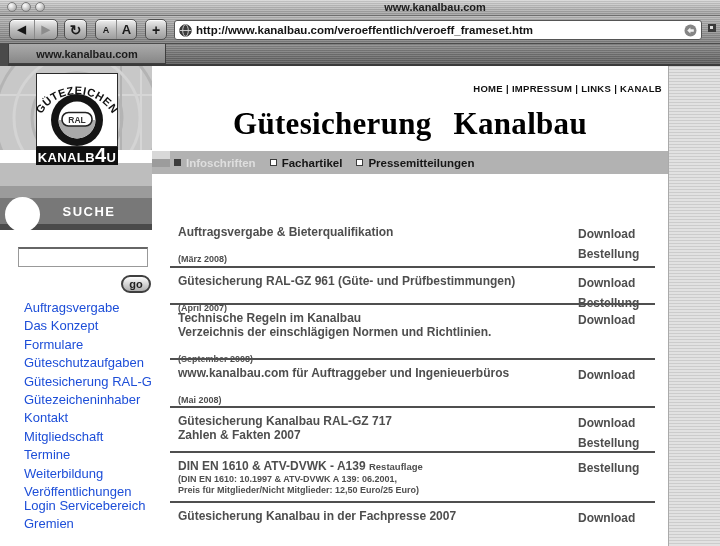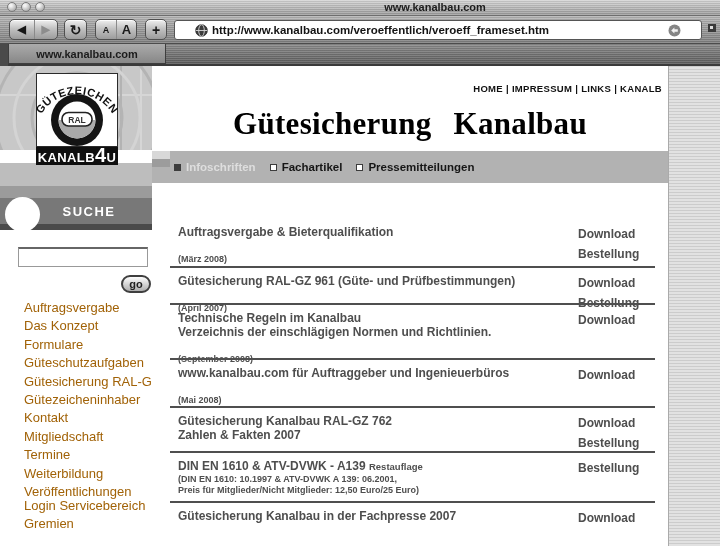--- a/index.html
+++ b/index.html
@@ -40,21 +40,21 @@
   .back-fwd .seg{ width:50%; font-size:11px; }
   .glyph-back{ color:#161616; } .glyph-fwd{ color:#8d8d8d; }
   .reload{ left:64px; width:23px; font-size:14px; }
   .fonts{ left:95px; width:42px; padding:0; }
   .fonts .seg{ width:50%; }
   .font-s{ font-size:9px; } .font-l{ font-size:13px; }
   .addbtn{ left:145px; width:22px; font-size:14px; }
   .urlfield{
     position:absolute; left:174px; top:4px; width:528px; height:20px;
     background:#fff; border:1px solid #555; border-radius:3px;
-    display:flex; align-items:center; gap:4px; padding:0 20px;
+    display:flex; align-items:center; gap:4px; padding:0 4px;
   }
   .url-text{ flex:1 1 auto; border:none; outline:none; background:transparent;
              font-family:"Liberation Sans", sans-serif; font-size:11.5px; font-weight:bold; color:#141414; }
   .edge-dot{ position:absolute; left:708px; top:8px; width:8px; height:8px; background:#3a3a3a; }
   .edge-dot::after{ content:""; position:absolute; left:2px; top:2px; width:3px; height:3px; background:#ddd; }
 
   .tabrow{
     position:absolute; left:0; top:44px; width:720px; height:22px;
     background:repeating-linear-gradient(0deg, rgba(255,255,255,.10) 0 1px, rgba(0,0,0,.10) 1px 2px),
                linear-gradient(#8f8f8f,#5f5f5f);
@@ -90,32 +90,32 @@
                  background:#fff; border:1px solid #999; border-top:2px solid #666;
                  font-size:12px; padding:0 3px; outline:none; }
   .go-btn{ position:absolute; left:121px; top:209px; width:30px; height:18px;
            border:2px solid #3f3f3f; border-radius:9px;
            background:linear-gradient(#fdfdfd,#aeaeae);
            font-size:11px; font-weight:bold; color:#222; line-height:13px; text-align:center;
            font-family:"Liberation Sans", sans-serif; }
   .sb-nav{ position:absolute; left:24px; top:232px; list-style:none; white-space:nowrap; }
   .sb-nav2{ position:absolute; left:24px; top:430px; list-style:none; white-space:nowrap; }
   .sb-nav li, .sb-nav2 li{ line-height:17.4px; }
-  .sb-nav a, .sb-nav2 a{ font-size:13px; color:#a16207; text-decoration:none; }
+  .sb-nav a, .sb-nav2 a{ font-size:13px; color:#1d4ed8; text-decoration:none; }
 
   
   .content{ position:absolute; left:152px; top:0; width:516px; height:480px; background:#fff; }
   .topnav{ position:absolute; top:17px; right:6px; font-size:9.5px; font-weight:bold;
            color:#101010; letter-spacing:.3px; }
   .topnav a{ color:#101010; text-decoration:none; }
   .topnav .sep{ margin:0 3px; }
   .page-title{ position:absolute; top:40px; left:0; right:0; text-align:center;
                font-family:"Liberation Serif", serif; font-weight:bold; font-size:31px;
                color:#000; word-spacing:14px; letter-spacing:.3px; }
-  .tabbar{ position:absolute; top:85px; left:0; right:0; height:32px; background:#b2b2b2;
+  .tabbar{ position:absolute; top:85px; left:0; right:0; height:23px; background:#b2b2b2;
            display:flex; align-items:center; padding-left:22px; gap:14px; }
   .tabbar-lead{ position:absolute; left:0; top:0; width:18px; height:16px;
                 background:linear-gradient(#d8d8d8 0 50%, #9c9c9c 50% 100%); }
   .ptab{ display:flex; align-items:center; gap:5px; font-size:11.5px; font-weight:bold; color:#161616;
          text-decoration:none; }
   .ptab .bullet{ width:7px; height:7px; background:#fff; border:1.5px solid #3c3c3c; display:inline-block; }
   .ptab.active{ color:#dedede; }
   .ptab.active .bullet{ background:#3c3c3c; border-color:#3c3c3c; }
 
   .rows{ position:absolute; top:153px; left:0; right:0; }
@@ -295,21 +295,21 @@
 
       <div class="row r4">
         <div class="row-title">www.kanalbau.com für Auftraggeber und Ingenieuerbüros</div>
         <div class="row-date">(Mai 2008)</div>
         <div class="row-links">
           <a href="#">Download</a>
         </div>
       </div>
 
       <div class="row r5">
-        <div class="row-title">Gütesicherung Kanalbau RAL-GZ 762</div>
+        <div class="row-title">Gütesicherung Kanalbau RAL-GZ 717</div>
         <div class="row-title">Zahlen &amp; Fakten 2007</div>
         <div class="row-links">
           <a href="#">Download</a>
           <a href="#">Bestellung</a>
         </div>
       </div>
 
       <div class="row r6">
         <div class="row-title"><span>DIN EN 1610 &amp; ATV-DVWK - A139</span> <span class="row-suffix">Restauflage</span></div>
         <div class="row-detail">(DIN EN 1610: 10.1997 &amp; ATV-DVWK A 139: 06.2001,</div>

